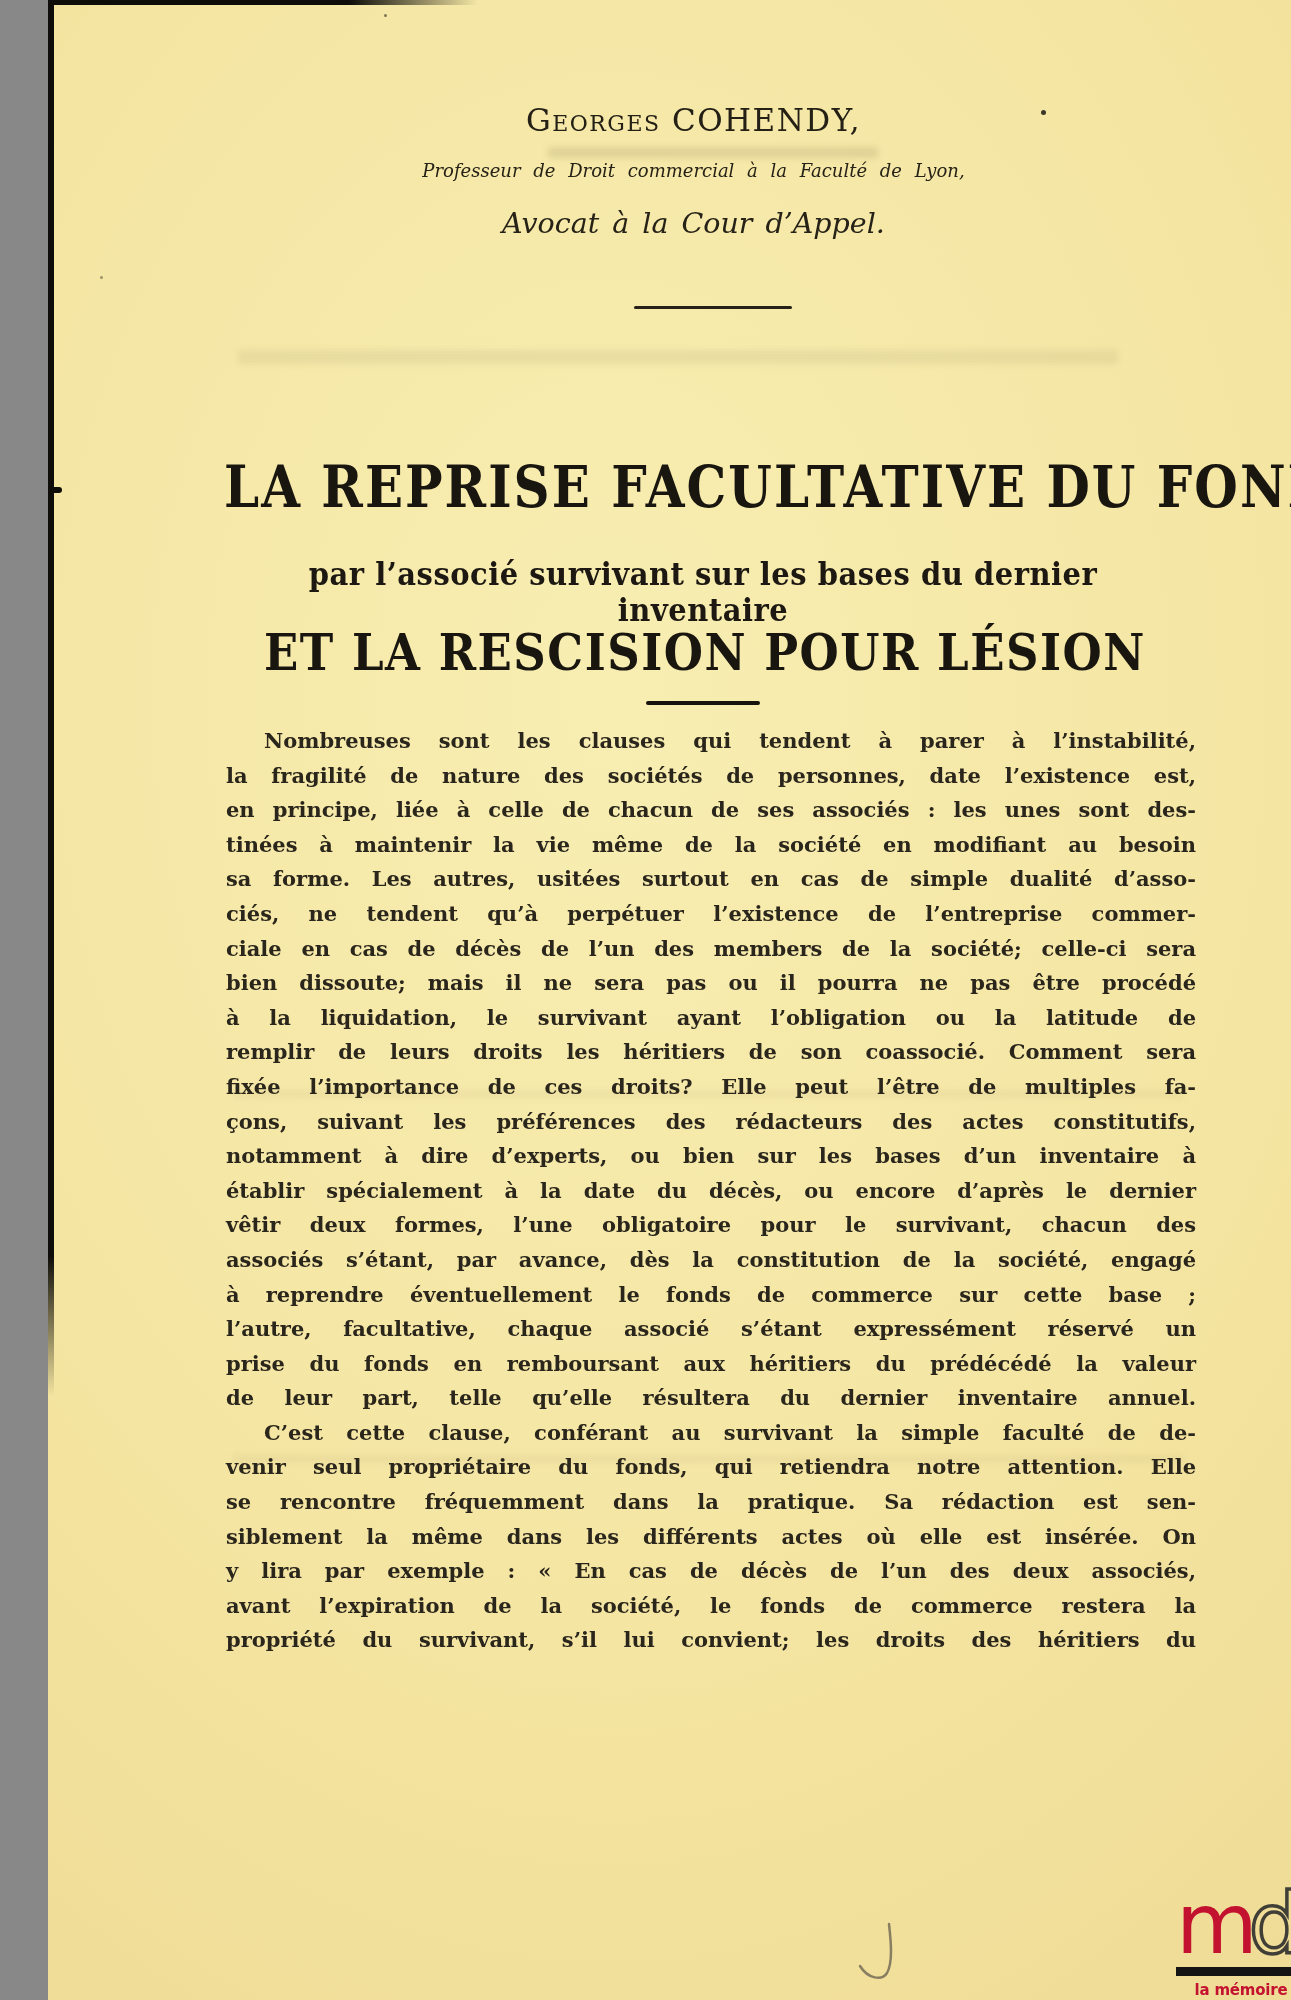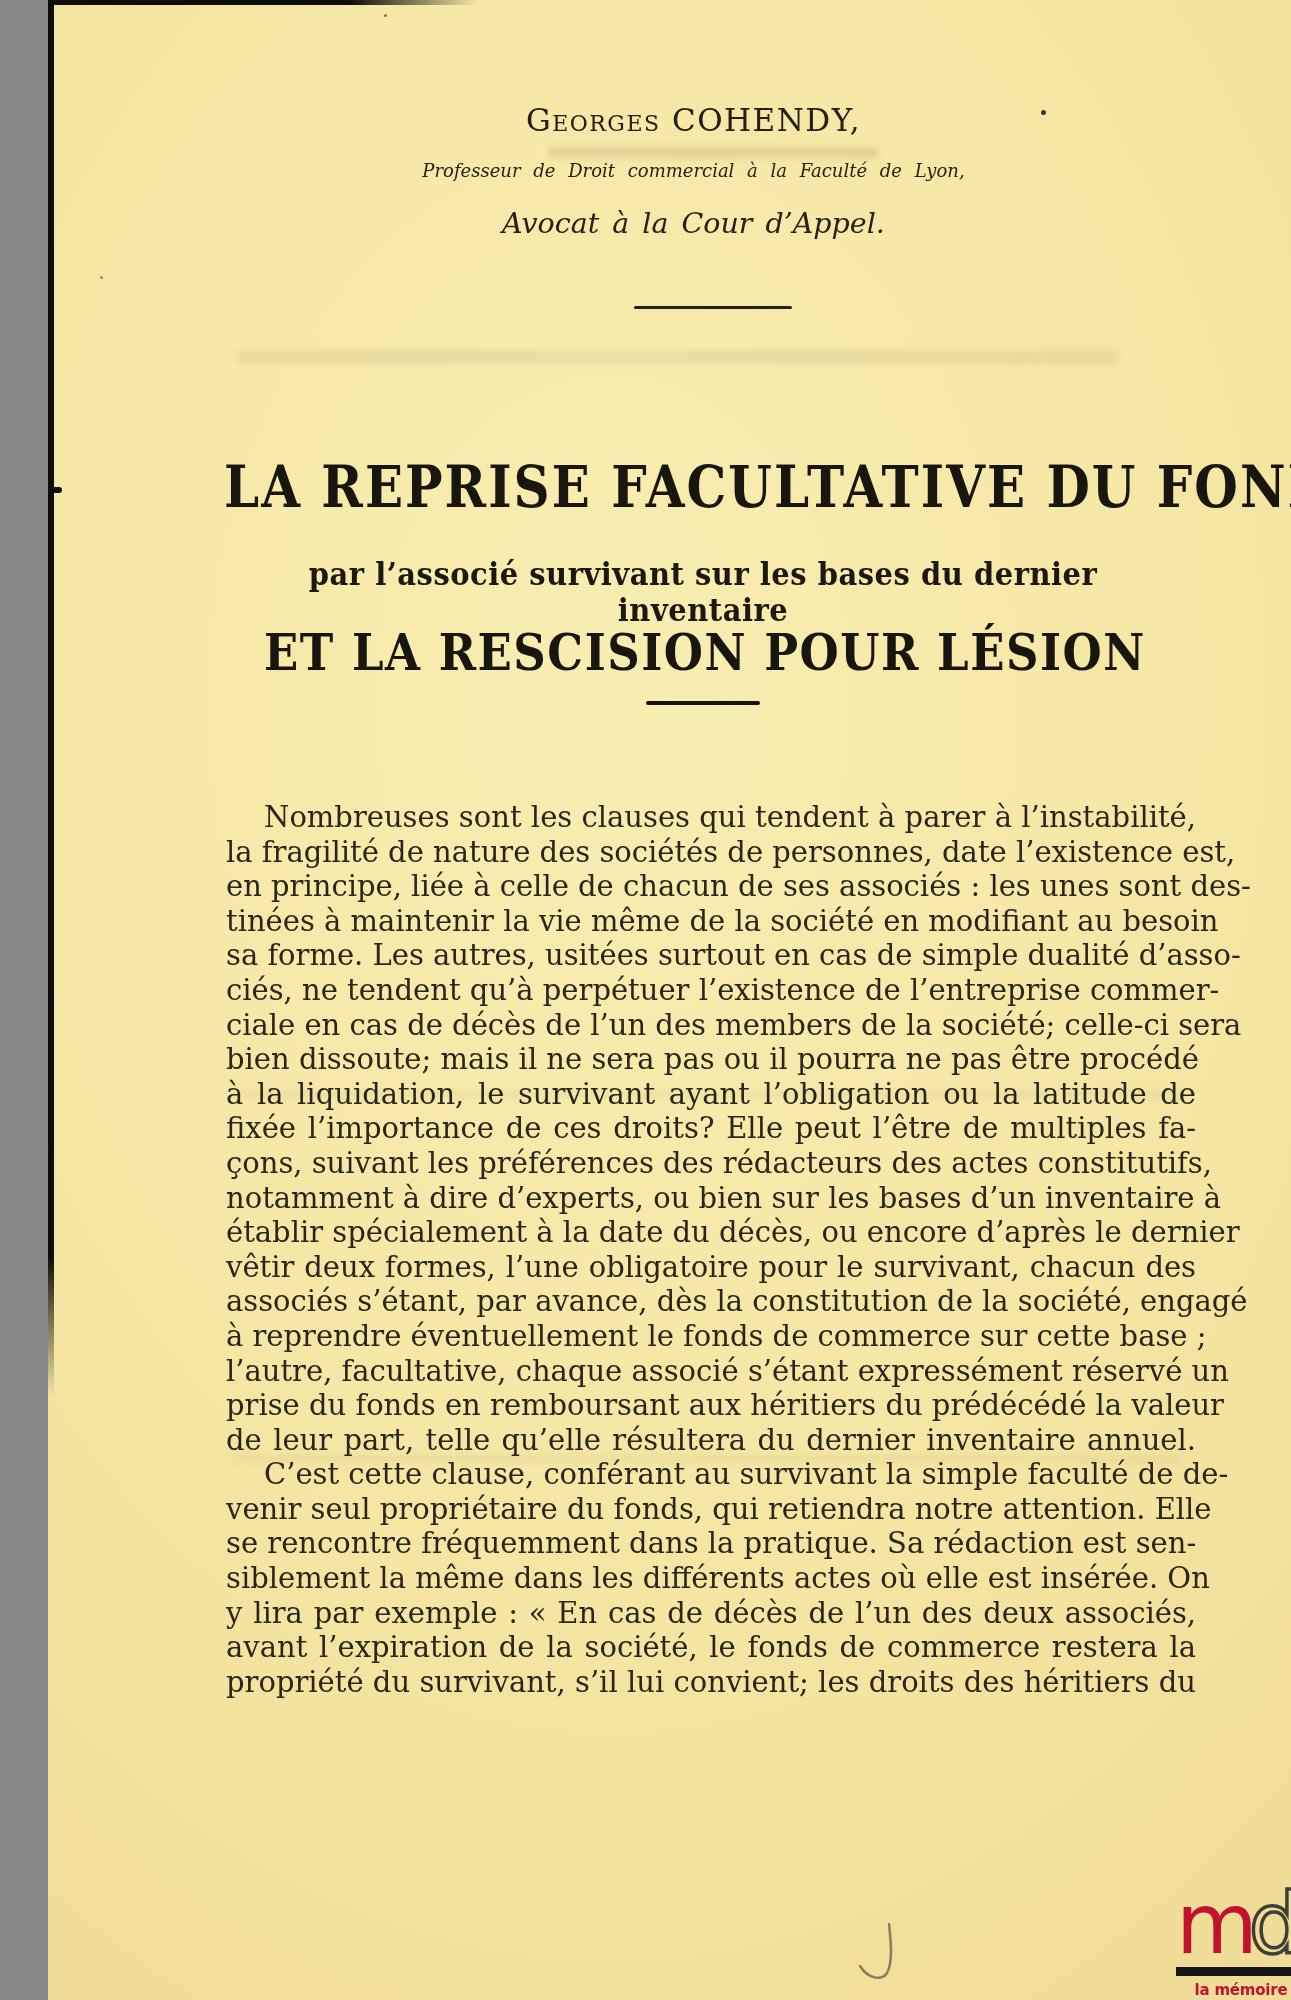--- a/index.html
+++ b/index.html
@@ -44,22 +44,22 @@
   .subtitle { position:absolute; left:176px; top:556px; width:958px; text-align:center;
     font-size:29px; font-weight:bold; color:#1d1912; letter-spacing:.5px;
     transform:scale(1,1.06); transform-origin:top left; }
   .secondary-title { position:absolute; left:216px; top:622px; width:862px;
     font-size:45px; font-weight:bold; color:#191610; letter-spacing:1.5px;
     text-align:justify; text-align-last:justify; white-space:nowrap;
     transform:scale(1,1.14); transform-origin:top left; }
   .rule2 { position:absolute; left:598px; top:701px; width:114px; height:4px; background:#17140e; border-radius:2px; }
 
   
-  .body-text { position:absolute; left:178px; top:800px; width:970px;
-    font-size:29px; color:#2b261c; }
+  .body-text { position:absolute; left:178px; top:724px; width:970px;
+    font-size:21px; color:#2b261c;font-weight:bold; }
   .body-line { height:34.6px; line-height:34.6px; text-align:justify; text-align-last:justify; white-space:nowrap; overflow:visible; }
   .body-line.indent { text-indent:38px; }
 
   
   .pen-mark { position:absolute; left:808px; top:1922px; opacity:.8; }
 
   
   .logo { position:absolute; left:1128px; top:1886px; width:160px; }
   .logo-letters { white-space:nowrap; line-height:.92; text-align:left;
     font-family:"DejaVu Sans","Liberation Sans",sans-serif; font-weight:normal; letter-spacing:-5px; }
@@ -105,20 +105,21 @@
   <div class="body-text">
       <div class="body-line indent">Nombreuses sont les clauses qui tendent à parer à l’instabilité,</div>
       <div class="body-line">la fragilité de nature des sociétés de personnes, date l’existence est,</div>
       <div class="body-line">en principe, liée à celle de chacun de ses associés : les unes sont des-</div>
       <div class="body-line">tinées à maintenir la vie même de la société en modifiant au besoin</div>
       <div class="body-line">sa forme. Les autres, usitées surtout en cas de simple dualité d’asso-</div>
       <div class="body-line">ciés, ne tendent qu’à perpétuer l’existence de l’entreprise commer-</div>
       <div class="body-line">ciale en cas de décès de l’un des members de la société; celle-ci sera</div>
       <div class="body-line">bien dissoute; mais il ne sera pas ou il pourra ne pas être procédé</div>
       <div class="body-line">à la liquidation, le survivant ayant l’obligation ou la latitude de</div>
+      <div class="body-line">remplir de leurs droits les héritiers de son coassocié. Comment sera</div>
       <div class="body-line">fixée l’importance de ces droits? Elle peut l’être de multiples fa-</div>
       <div class="body-line">çons, suivant les préférences des rédacteurs des actes constitutifs,</div>
       <div class="body-line">notamment à dire d’experts, ou bien sur les bases d’un inventaire à</div>
       <div class="body-line">établir spécialement à la date du décès, ou encore d’après le dernier</div>
       <div class="body-line">vêtir deux formes, l’une obligatoire pour le survivant, chacun des</div>
       <div class="body-line">associés s’étant, par avance, dès la constitution de la société, engagé</div>
       <div class="body-line">à reprendre éventuellement le fonds de commerce sur cette base ;</div>
       <div class="body-line">l’autre, facultative, chaque associé s’étant expressément réservé un</div>
       <div class="body-line">prise du fonds en remboursant aux héritiers du prédécédé la valeur</div>
       <div class="body-line">de leur part, telle qu’elle résultera du dernier inventaire annuel.</div>

